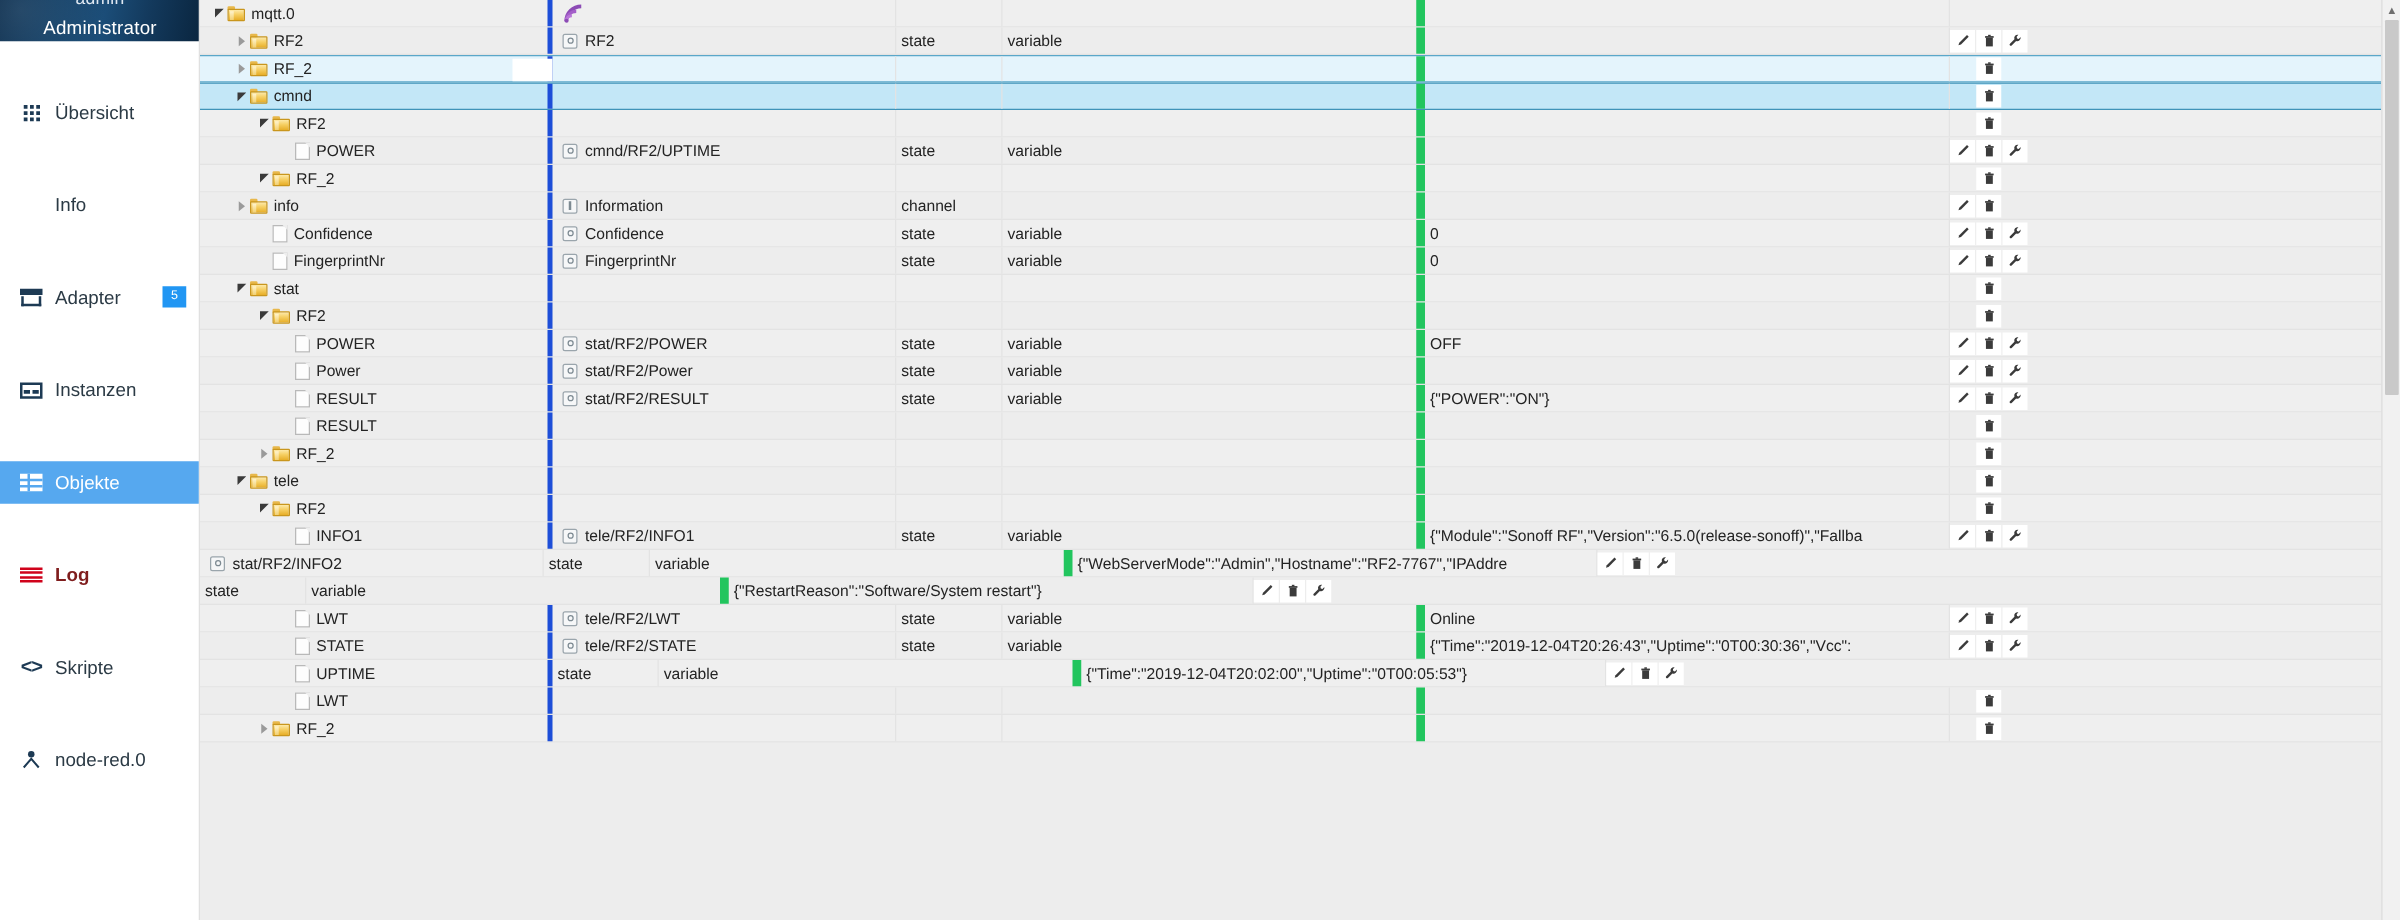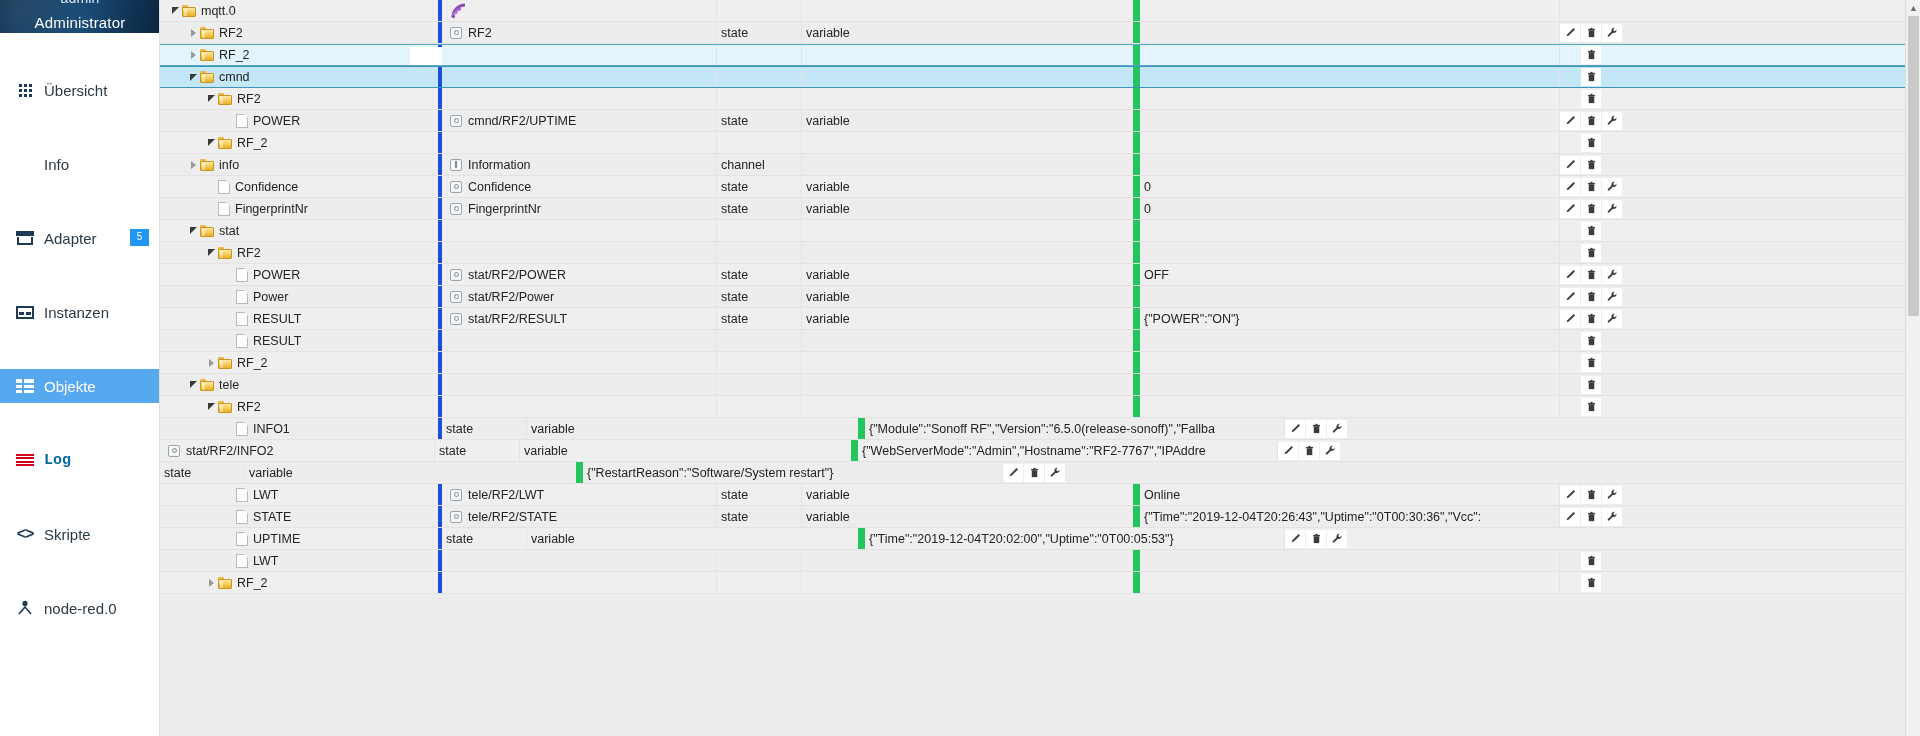--- a/index.html
+++ b/index.html
@@ -41,21 +41,21 @@
     display:flex; align-items:center; height:34px; padding-left:10px;
     color:#2b3a45; font-size:15px; cursor:pointer; position:relative;margin-top:40px;
   }
   .sb-item .ico {
     width:30px; flex:0 0 30px; display:flex; align-items:center; justify-content:center;
     color:#1d3a54;
   }
   .sb-item .lbl { padding-left:4px; white-space:nowrap; }
   .sb-item.active { background:#56a8ef; color:#ffffff; }
   .sb-item.active .ico { color:#ffffff; }
-  .sb-item.log .lbl { color:#0369a1; font-weight:bold;font-family:Liberation Mono, monospace; }
+  .sb-item.log .lbl { color:#7f1d1d; font-weight:bold; }
   .sb-item.log .ico { color:#d0021b; }
   .sb-badge {
     position:absolute; right:10px; top:8px;
     background:#2196f3; color:#fff; font-size:10px; line-height:16px;
     min-width:19px; height:17px; text-align:center; padding:0 3px;
   }
 
   
   .grid-ico { display:grid; grid-template-columns:repeat(3,3px); grid-gap:2px; }
   .grid-ico i { width:3px; height:3px; background:currentColor; display:block; }
@@ -890,20 +890,26 @@
             <div class="btn-spacer"></div>
           </div>
         </div>
         <div class="row alt">
           <div class="c-name">
             <div style="width:62px;flex:0 0 62px"></div>
             <div class="arrow-col"></div>
             <span class="file-ico"></span>
             <span class="name-txt">INFO1</span>
           </div>
+          <div class="c-id">
+            <span class="id-ico">
+              <i></i>
+            </span>
+            <span>tele/RF2/INFO1</span>
+          </div>
           <div class="c-type">state</div>
           <div class="c-role">variable</div>
           <div class="c-value">{"Module":"Sonoff RF","Version":"6.5.0(release-sonoff)","Fallba</div>
           <div class="c-btns">
             <div class="btn-ico">
               <svg width="11" height="11" viewBox="0 0 16 16">
                 <path d="M12.5 1.5 L14.5 3.5 L5.5 12.5 L2.5 13.5 L3.5 10.5 Z" fill="#3b3b3b"></path>
               </svg>
             </div>
             <div class="btn-ico">

